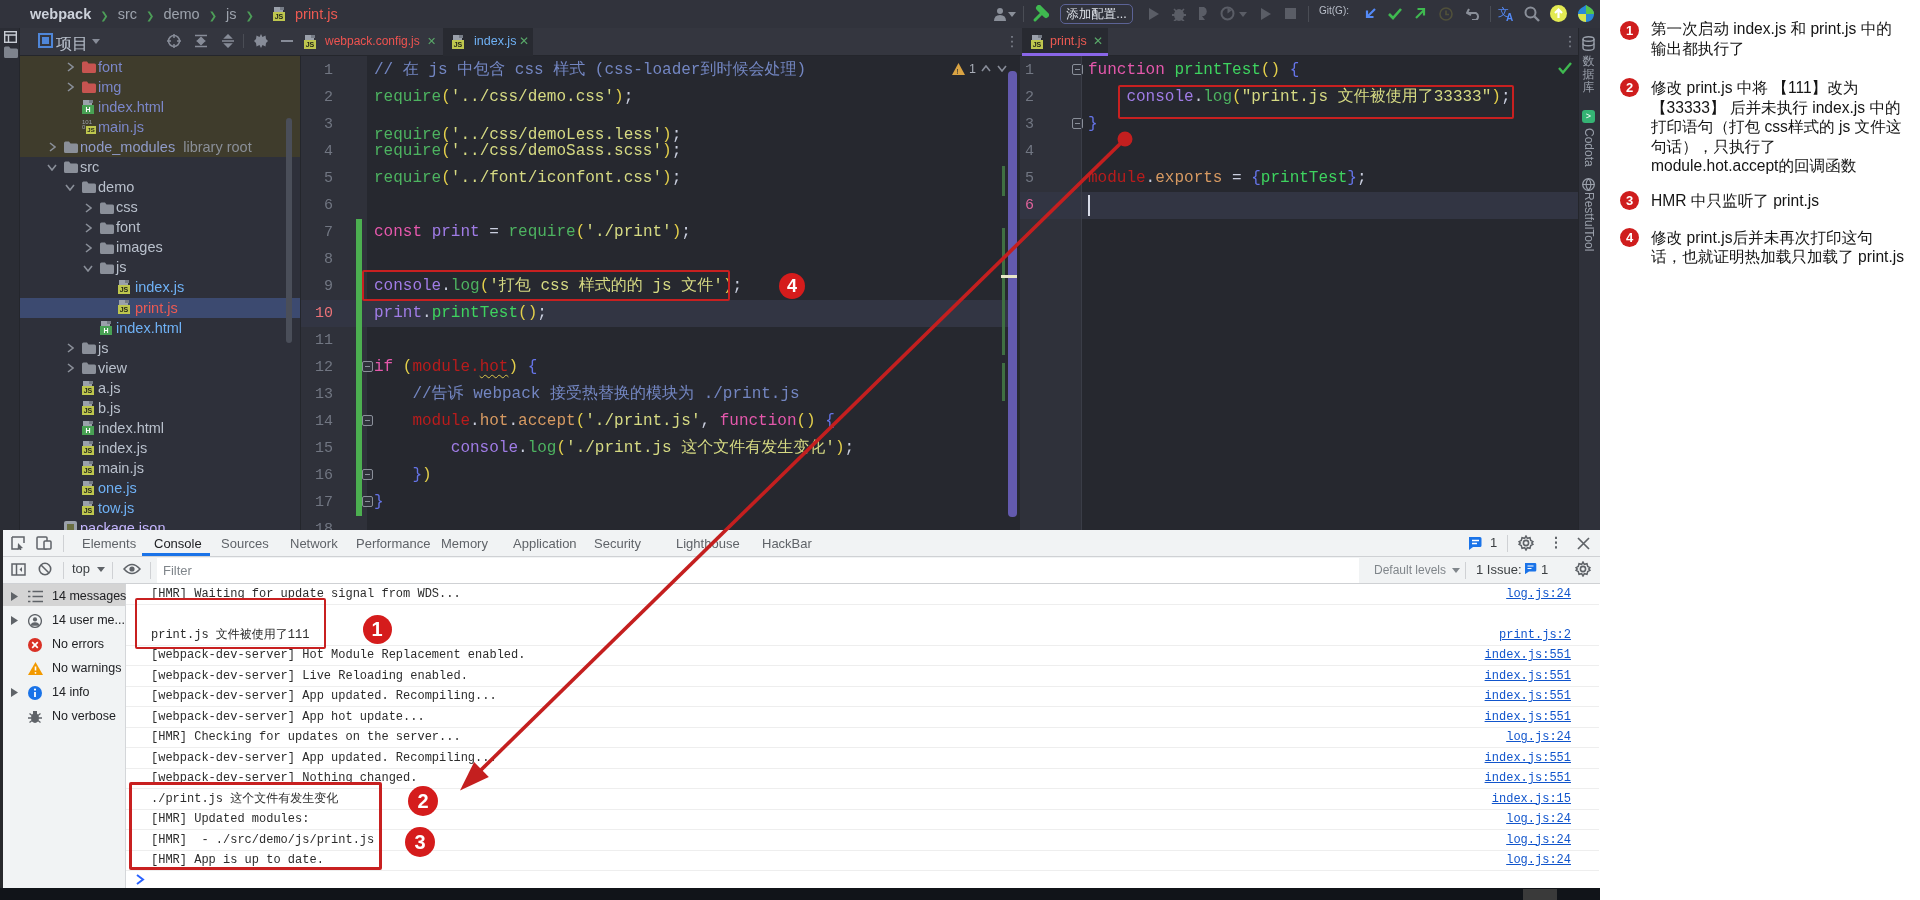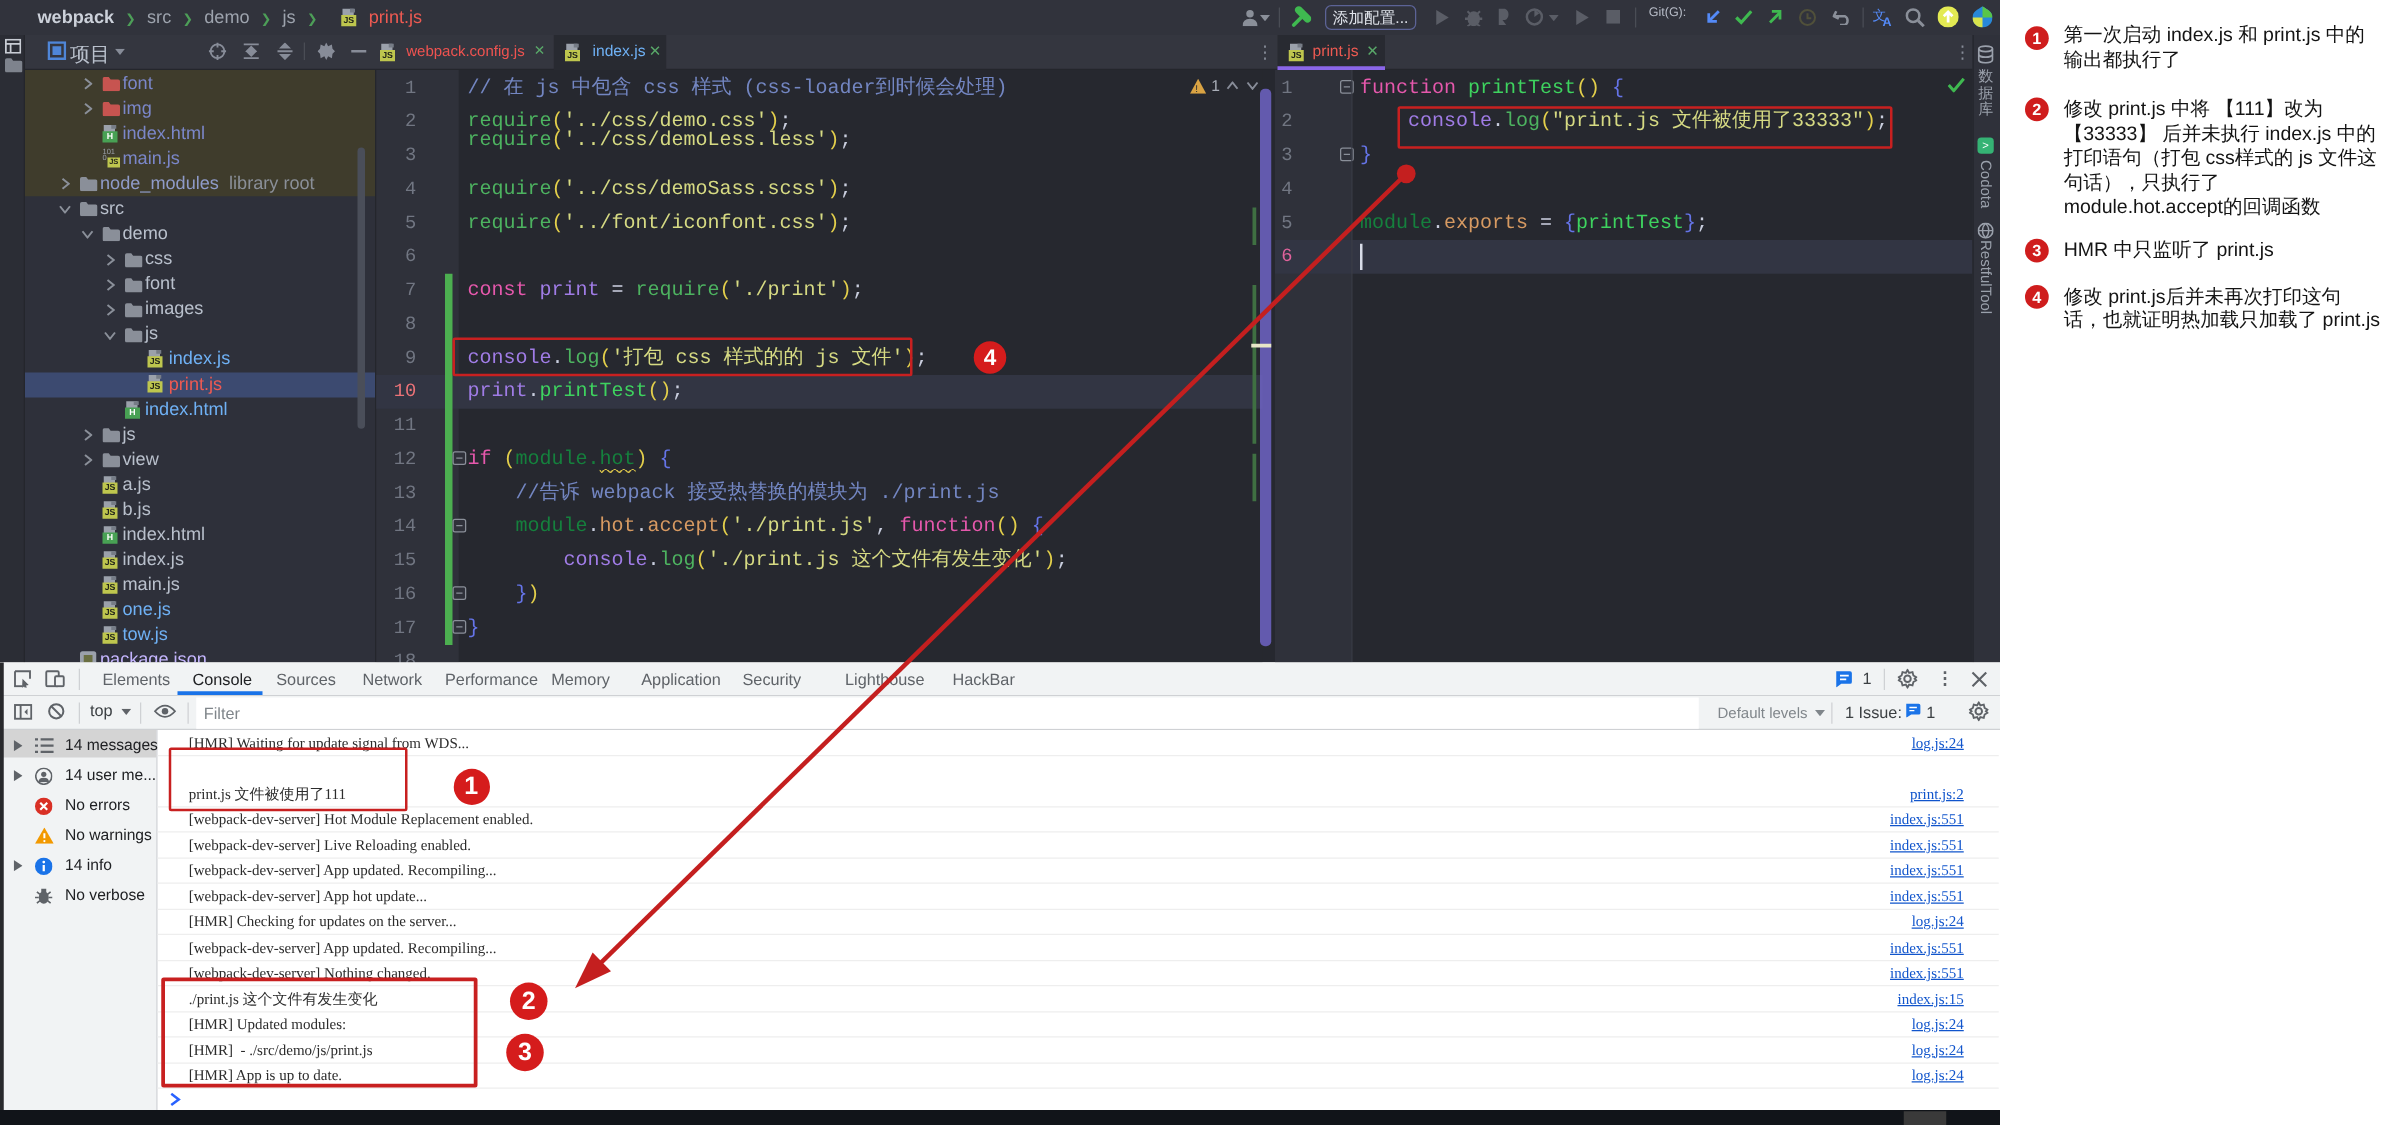--- a/index.html
+++ b/index.html
@@ -20,39 +20,39 @@
 .panel-divider{position:absolute;left:300px;top:56px;width:1px;height:474px;background:#24262c}
 
 .ed{position:absolute;top:56px;height:474px;background:#26282f}
 .gutter{position:absolute;top:0;height:474px;background:#2f313a}
 .lnum{position:absolute;width:40px;text-align:right;color:#717682;
   font-family:"Liberation Mono",monospace;font-size:15px;line-height:27px}
 .cline{position:absolute;white-space:pre;font-family:"Liberation Mono",monospace;
   font-size:16px;line-height:27px;color:#c9cede}
 .curline{position:absolute;background:#323543}.pk{color:#e558ac}.pu{color:#a07ce6}.g{color:#4db360}
 .fn{color:#3ed35f}.s{color:#d6da83}.y{color:#e3cf4b}.cm{color:#7386c2}
-.or{color:#d79a62}.bl{color:#6574e8}.mod{color:#15803d}
+.or{color:#d79a62}.bl{color:#6574e8}.mod{color:#b91c1c}
 .squig{text-decoration:underline wavy #d9c34a 1px;text-underline-offset:3px}
 .greenbar{position:absolute;width:6px;background:#4caf50}
 .fold{position:absolute;width:11px;height:11px;border:1px solid #8a8f99;border-radius:2px;background:#2f313a}
 .fold:after{content:"";position:absolute;left:2px;top:4px;width:5px;height:1px;background:#8a8f99}
 
 .rstripe{position:absolute;left:1578px;top:28px;width:22px;height:502px;background:#2f313a;border-left:1px solid #24262c}
 .vtext{position:absolute;writing-mode:vertical-rl;color:#9aa0ab;font-size:12px;letter-spacing:0}
 
 .tab{position:absolute;top:28px;height:28px;line-height:27px;font-size:14.5px}
 
 #dt{position:absolute;left:0;top:530px;width:1600px;height:358px;background:#fff}
 .dtbar{position:absolute;left:0;top:0;width:1600px;height:27px;background:#f1f3f4;border-bottom:1px solid #cfd1d4}
 .dttab{position:absolute;top:0;height:27px;line-height:27px;font-size:13px;color:#5f6368}
 .dtbar2{position:absolute;left:0;top:27px;width:1600px;height:27px;background:#f1f3f4;border-bottom:1px solid #cfd1d4}
 .sidebar{position:absolute;left:0;top:54px;width:126px;height:304px;background:#f1f3f4;border-right:1px solid #d4d6d9;font-size:12.5px;color:#202124}
 .srow{position:absolute;left:0;width:126px;height:24px;line-height:24px;white-space:nowrap}
 .conrow{position:absolute;left:126px;width:1473px;height:21px;border-bottom:1px solid #eeeeee;
-  font-family:Liberation Serif, serif;font-size:12px;color:#2c2c2c;white-space:pre}
+  font-family:Liberation Mono, monospace;font-size:12px;color:#2c2c2c;white-space:pre}
 .ctext{position:absolute;left:25px;top:0;line-height:20px}
 .clink{position:absolute;right:28px;top:0;line-height:20px;color:#1155cc;text-decoration:underline}
 .dock{position:absolute;left:0;top:888px;width:1600px;height:12px;background:#111419}
 
 #notes{position:absolute;left:1600px;top:0;width:320px;height:900px;background:#ffffff}
 .ncirc{position:absolute;width:19px;height:19px;border-radius:50%;background:#cf1d1d;
   color:#fff;font-size:13px;font-weight:bold;text-align:center;line-height:19px}
 .ntext{position:absolute;left:51px;font-size:15.6px;line-height:19.4px;color:#141414;width:265px}
 
 .rbox{position:absolute;border:3px solid #c82020;border-radius:2px;z-index:40}
@@ -408,21 +408,21 @@
 <div class="lnum" style="left:-8px;top:406.2px;color:#717682">16</div>
 <div class="lnum" style="left:-8px;top:433.2px;color:#717682">17</div>
 <div class="lnum" style="left:-8px;top:460.2px;color:#717682">18</div>
 <div class="fold" style="left:61px;top:305.2px"></div>
 <div class="fold" style="left:61px;top:359.2px"></div>
 <div class="fold" style="left:61px;top:413.2px"></div>
 <div class="fold" style="left:61px;top:440.2px"></div>
 </div>
 <div class="cline" style="left:374px;top:57.2px"><span class="cm">// 在 js 中包含 css 样式 (css-loader到时候会处理)</span></div>
 <div class="cline" style="left:374px;top:84.2px"><span class="g">require</span><span class="y">(</span><span class="s">'../css/demo.css'</span><span class="y">)</span>;</div>
-<div class="cline" style="left:374px;top:99px"><span class="g">require</span><span class="y">(</span><span class="s">'../css/demoLess.less'</span><span class="y">)</span>;</div>
+<div class="cline" style="left:374px;top:122px"><span class="g">require</span><span class="y">(</span><span class="s">'../css/demoLess.less'</span><span class="y">)</span>;</div>
 <div class="cline" style="left:374px;top:138.2px"><span class="g">require</span><span class="y">(</span><span class="s">'../css/demoSass.scss'</span><span class="y">)</span>;</div>
 <div class="cline" style="left:374px;top:165.2px"><span class="g">require</span><span class="y">(</span><span class="s">'../font/iconfont.css'</span><span class="y">)</span>;</div>
 <div class="cline" style="left:374px;top:219.2px"><span class="pk">const</span> <span class="pu">print</span> = <span class="g">require</span><span class="y">(</span><span class="s">'./print'</span><span class="y">)</span>;</div>
 <div class="cline" style="left:374px;top:273.2px"><span class="pu">console</span>.<span class="g">log</span><span class="y">(</span><span class="s">'打包 css 样式的的 js 文件'</span><span class="y">)</span>;</div>
 <div class="cline" style="left:374px;top:300.2px"><span class="pu">print</span>.<span class="fn">printTest</span><span class="y">()</span>;</div>
 <div class="cline" style="left:374px;top:354.2px"><span class="pk">if</span> <span class="y">(</span><span class="mod">module.</span><span class="mod squig">hot</span><span class="y">)</span> <span class="bl">{</span></div>
 <div class="cline" style="left:374px;top:381.2px">    <span class="cm">//告诉 webpack 接受热替换的模块为 ./print.js</span></div>
 <div class="cline" style="left:374px;top:408.2px">    <span class="mod">module</span>.<span class="or">hot</span>.<span class="or">accept</span><span class="y">(</span><span class="s">'./print.js'</span>, <span class="pk">function</span><span class="y">()</span> <span class="bl">{</span></div>
 <div class="cline" style="left:374px;top:435.2px">        <span class="pu">console</span>.<span class="g">log</span><span class="y">(</span><span class="s">'./print.js 这个文件有发生变化'</span><span class="y">)</span>;</div>
 <div class="cline" style="left:374px;top:462.2px">    <span class="bl">}</span><span class="y">)</span></div>

